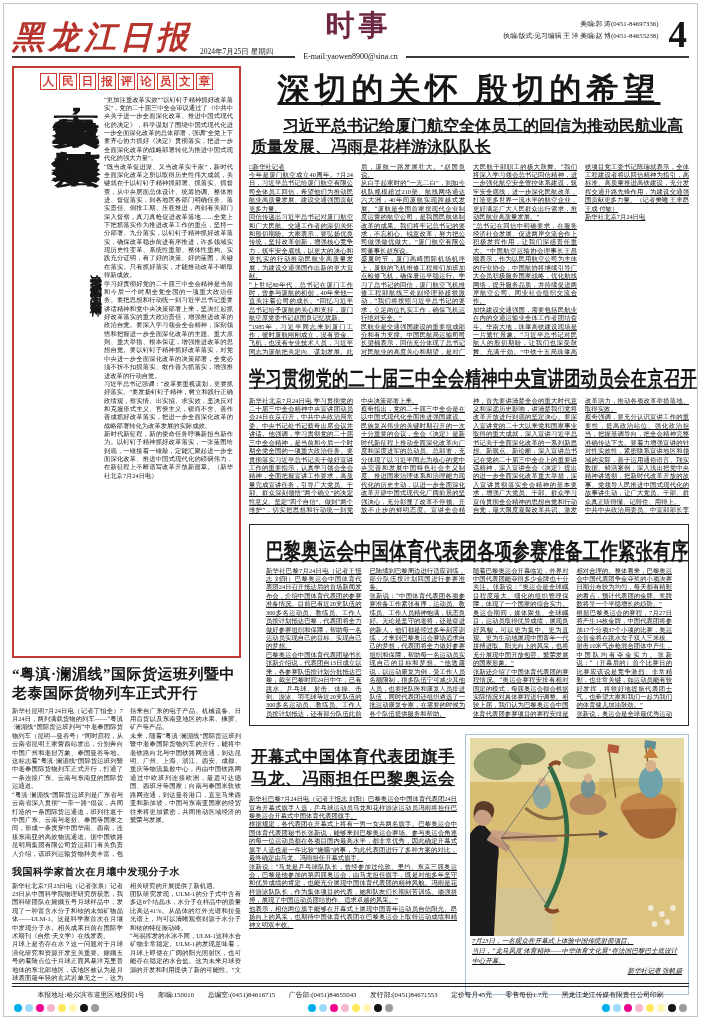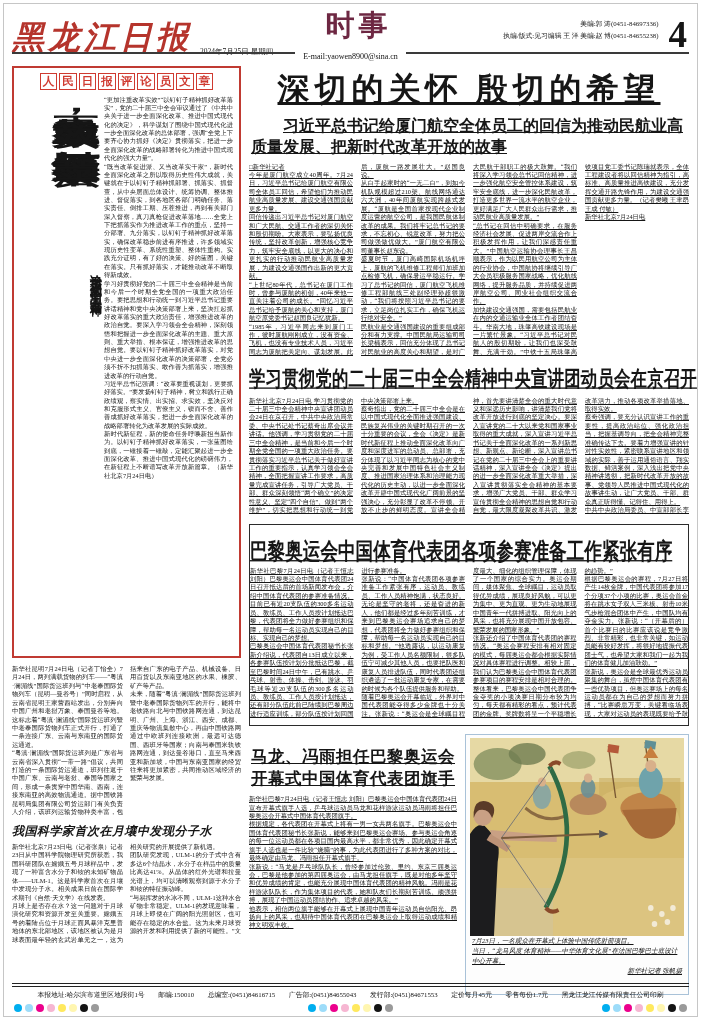--- a/index.html
+++ b/index.html
@@ -14,21 +14,21 @@
   
   .header{display:flex;align-items:flex-start;}
   .hz-left{width:236px;display:flex;align-items:flex-end;gap:8px;padding-top:6px;}
   .logo{font-size:32px;font-weight:bold;font-style:italic;color:#b5342c;letter-spacing:4px;white-space:nowrap;}
   .date{font-size:7.5px;color:#222;padding-bottom:3px;white-space:nowrap;}
   .hz-center{flex:1;text-align:center;}
   .section-title{font-size:29px;font-weight:bold;color:#6d2742;letter-spacing:4px;line-height:1.05;}
   .hz-right{width:220px;display:flex;align-items:flex-start;gap:10px;justify-content:flex-end;padding-top:8px;}
   .staff{font-size:6.8px;line-height:1.7;text-align:right;color:#222;white-space:nowrap;}
   .pageno{font-size:37px;font-weight:bold;line-height:0.9;padding-right:2px;}
-  .header-rule{display:flex;align-items:flex-start;gap:8px;margin-top:-8px;}
+  .header-rule{display:flex;align-items:center;gap:8px;margin-top:-8px;}
   .rule-seg{flex:1;height:0;border-top:2px solid #3a3a3a;}
   .email{font-size:8px;white-space:nowrap;color:#111;}
   
   .content{display:flex;gap:8px;margin-top:5px;}
   .col-left{width:229px;flex:none;}
   .col-right{flex:1;min-width:0;text-decoration:underline;}
   
   .commentary{border:2px solid #c03a32;box-sizing:border-box;height:592px;padding:5px 6px;overflow:hidden;}
   .banner{display:flex;justify-content:center;gap:2px;margin-bottom:6px;}
   .banner span{border:1px solid #cf3a30;color:#cf3a30;font-weight:bold;font-size:11.5px;padding:1px 2px;line-height:1.1;}
@@ -37,31 +37,31 @@
   .comm-headline span{display:inline-block;font-size:25px;font-weight:900;letter-spacing:1px;transform:scaleX(1.9);transform-origin:left top;white-space:nowrap;}
   .comm-subtitle{writing-mode:vertical-rl;width:26px;flex:none;font-size:12px;font-weight:bold;padding-top:168px;letter-spacing:2px;}
   .comm-body{flex:1;font-size:6.3px;line-height:1.33;text-align:justify;white-space:pre-line;overflow:hidden;}
   
   .smallbody{font-size:6.35px;line-height:1.33;text-align:justify;white-space:pre-line;overflow:hidden;column-fill:auto;}
   
   .freight{margin-top:7px;}
   .freight-h{font-size:15px;font-weight:900;line-height:1.25;letter-spacing:0.5px;}
   .freight-b{column-count:2;column-gap:7px;height:152px;margin-top:4px;}
   .moon{margin-top:6px;}
-  .moon-h{font-size:12px;font-weight:900;letter-spacing:0.5px;font-style:italic;}
+  .moon-h{font-size:10px;font-weight:900;letter-spacing:0.5px;}
   .moon-b{column-count:2;column-gap:7px;height:104px;margin-top:3px;}
   
   .xi-h{font-size:32px;font-weight:900;text-align:center;letter-spacing:5px;margin-top:2px;}
   .xi-sub{font-size:16px;font-weight:bold;line-height:1.3;text-indent:2em;margin:4px 2px 5px;}
   .xi-b{column-count:4;column-gap:8px;height:196px;}
   .stretch-wrap{height:26px;overflow:visible;margin:6px 0 6px;}
   .stretch{display:block;font-weight:900;white-space:nowrap;transform:scaleY(1.32);transform-origin:center top;}
   .xuan-h{font-size:16.4px;letter-spacing:0.2px;}
   .xuan-b{column-count:4;column-gap:8px;height:120px;margin-top:4px;}
-  .oly-box{border:1px solid #2b2b2b;margin-top:7px;padding:4px 0 6px;}
+  .oly-box{border:1px solid #2b2b2b;margin-top:7px;padding:4px 16px 6px;}
   .oly-h{font-size:17.6px;}
   .oly-b{column-count:4;column-gap:8px;height:152px;margin-top:2px;}
   .bottom-row{display:flex;gap:8px;margin-top:8px;}
   .malong{width:208px;flex:none;padding-top:12px;}
   .malong-h{font-size:16.5px;font-weight:900;text-align:center;line-height:1.35;letter-spacing:0.5px;}
   .malong-b{height:200px;margin-top:5px;}
   .photo-box{flex:1;border:1px solid #a9c2d8;padding:3px 4px;background:#fdfdfd;}
   .photo-svg{display:block;width:100%;height:198px;}
   .cap-title{font-size:15px;font-weight:900;letter-spacing:1.5px;margin:4px 2px 2px;text-align:center;}
   .cap-text{font-size:6.6px;font-style:italic;line-height:1.55;white-space:pre-line;margin:0 2px;}
@@ -124,39 +124,40 @@
           <div class="comm-subtitle">论学习贯彻党的二十届三中全会精神</div>
           <div class="comm-body">“更加注重改革实效”“以钉钉子精神抓好改革落实”，党的二十届三中全会审议通过了《中共中央关于进一步全面深化改革、推进中国式现代化的决定》，科学谋划了围绕中国式现代化进一步全面深化改革的总体部署，强调“全党上下要齐心协力抓好《决定》贯彻落实，把进一步全面深化改革的战略部署转化为推进中国式现代化的强大力量”。
 “既当改革促进派、又当改革实干家”，新时代全面深化改革之所以取得历史性伟大成就，关键就在于以钉钉子精神抓部署、抓落实、抓督查，从中央层面总体设计、统筹协调、整体推进、督促落实，到各地区各部门明确任务、落实责任、倒排工期、压茬推进，再到有关部门深入督察，真刀真枪促进改革落地……全党上下把抓落实作为推进改革工作的重点，坚持一分部署、九分落实，以钉钉子精神抓好改革落实，确保改革稳步前进有序推进，许多领域实现历史性变革、系统性重塑、整体性重构。实践充分证明，有了好的决策、好的蓝图，关键在落实。只有抓好落实，才能推动改革不断取得新成效。
 学习好贯彻好党的二十届三中全会精神是当前和今后一个时期全党全国的一项重大政治任务。要把思想和行动统一到习近平总书记重要讲话精神和党中央决策部署上来，坚决扛起抓好改革落实的重大政治责任，增强推进改革的政治自觉。要深入学习领会全会精神，深刻领悟和把握进一步全面深化改革的主题、重大原则、重大举措、根本保证，增强推进改革的思想自觉。要以钉钉子精神抓好改革落实，对党中央进一步全面深化改革的决策部署，全党必须不折不扣抓落实、敢作善为抓落实，增强推进改革的行动自觉。
 习近平总书记强调：“改革要重视谋划，更要抓好落实。”要发扬钉钉子精神，树立和践行正确政绩观，察实情、出实招、求实效，坚决反对和克服形式主义、官僚主义，锲而不舍、善作善成抓好改革落实，把进一步全面深化改革的战略部署转化为改革发展的实际成效。
 新时代新征程，新的使命任务呼唤新担当新作为。以钉钉子精神抓好改革落实，一张蓝图绘到底，一锤接着一锤敲，定能汇聚起进一步全面深化改革、推进中国式现代化的磅礴伟力，在新征程上不断谱写改革开放新篇章。（新华社北京7月24日电）</div>
         </div>
       </div>
 
       <div class="freight">
+        <div class="freight-h">“粤滇·澜湄线”国际货运班列暨中老泰国际货物列车正式开行</div>
         <div class="smallbody freight-b">新华社昆明7月24日电（记者丁怡全）7月24日，两列满载货物的列车——“粤滇·澜湄线”国际货运班列与“中老泰国际货物列车（昆明—曼谷号）”同时启程，从云南省昆明王家营西站发出，分别奔向中国广州和老挝万象、泰国曼谷等地。这标志着“粤滇·澜湄线”国际货运班列暨中老泰国际货物列车正式开行，打通了一条连接广东、云南与东南亚的国际货运通道。
 “粤滇·澜湄线”国际货运班列是广东省与云南省深入贯彻“一带一路”倡议，共同打造的一条国际货运通道，班列往返于中国广东、云南与老挝、泰国等国家之间，形成一条贯穿中国华南、西南，连接东南亚的高效物流通道。据中国铁路昆明局集团有限公司货运部门有关负责人介绍，该班列运输货物种类丰富，包括来自广东的电子产品、机械设备、日用百货以及东南亚地区的水果、橡胶、矿产等产品。
 未来，随着“粤滇·澜湄线”国际货运班列暨中老泰国际货物列车的开行，能将中老铁路向北与中国铁路网连通，到达昆明、广州、上海、浙江、西安、成都、重庆等物流集散中心，再由中国铁路网通过中欧班列连接欧洲，最远可达德国、西班牙等国家；向南与泰国米轨铁路网连通，到达曼谷港口，直至马来西亚和新加坡，中国与东南亚国家的经贸往来将更加紧密，共同推动区域经济的繁荣与发展。</div>
       </div>
 
       <div class="moon">
         <div class="moon-h">我国科学家首次在月壤中发现分子水</div>
         <div class="smallbody moon-b">新华社北京7月23日电（记者张泉）记者23日从中国科学院物理研究所获悉，我国科研团队在嫦娥五号月球样品中，发现了一种富含水分子和铵的未知矿物晶体——ULM-1。这是科学家首次在月壤中发现分子水。相关成果日前在国际学术期刊《自然·天文学》在线发表。
 月球上是否存在水？这一问题对于月球演化研究和资源开发至关重要。嫦娥五号的着陆点位于月球正面风暴洋克里普地体的东北部地区，该地区被认为是月球表面最年轻的玄武岩单元之一，这为相关研究的开展提供了新机遇。
 团队研究发现，ULM-1的分子式中含有多达6个结晶水，水分子在样品中的质量比高达41%。从晶体的红外光谱和拉曼光谱上，均可以清晰观察到源于水分子和铵的特征振动峰。
 “与易挥发的水冰不同，ULM-1这种水合矿物非常稳定。ULM-1的发现意味着，月球上即使在广阔的阳光照射区，也可能存在稳定的水合盐。这为未来月球资源的开发和利用提供了新的可能性。”文章通讯作者、中国科学院物理研究所研究员陈小龙说。</div>
       </div>
     </div>
 
     <div class="col-right">
 
       <div>
         <div class="xi-h">深切的关怀  殷切的希望</div>
-        <div class="xi-sub">习近平总书记给厦门航空全体员工的回信为推动民航业高质量发展、把新时代改革开放的故事</div>
+        <div class="xi-sub">习近平总书记给厦门航空全体员工的回信为推动民航业高质量发展、冯雨是花样游泳队队长</div>
         <div class="smallbody xi-b">□新华社记者
 今年是厦门航空成立40周年。7月24日，习近平总书记给厦门航空有限公司全体员工回信，希望他们为推动民航业高质量发展、建设交通强国贡献更多力量。
 回信传递出习近平总书记对厦门航空和广大民航、交通工作者的深切关怀和殷切期盼。大家表示，要弘扬优良传统，坚持改革创新，增强核心竞争力，筑牢安全底线，以更大的决心和更扎实的行动推动民航业高质量发展，为建设交通强国作出新的更大贡献。
 “上世纪80年代，总书记在厦门工作时，曾参与厦航的初创，40年来他一直关注着公司的成长。”回忆习近平总书记给予厦航的关心和支持，厦门航空原党委书记赵国良记忆犹新。
 “1985年，习近平同志来到厦门工作，彼时厦航刚刚成立，没有资金、飞机，也没有专业技术人员，习近平同志为厦航把关定向、谋划发展。此后，厦航一路发展壮大。”赵国良说。
 从白手起家时的“一无二白”，到如今机队规模超过210架、航线网络通达六大洲，40年间厦航实现跨越式发展。“厦航是全国首家按现代企业制度运营的航空公司，是我国民航体制改革的成果。我们将牢记总书记的要求，不忘初心、锐意改革，努力把公司做强做优做大。”厦门航空有限公司董事长赵东说。
 盛夏时节，厦门高崎国际机场机坪上，厦航的飞机维修工程师们加班加点检修飞机，确保暑运平稳运行。学习了总书记的回信，厦门航空飞机维修工程部航线三处副经理孙超很激动，“我们将按照习近平总书记的要求，立足岗位扎实工作，确保飞机运行绝对安全。”
 民航业是交通强国建设的重要组成部分和有力支撑。中国民航局运输司司长梁楠表示，回信充分体现了总书记对民航业的高度关心和期望，是对广大民航干部职工的极大鼓舞。“我们将深入学习领会总书记回信精神，进一步强化航空安全管控体系建设，筑牢安全底线，进一步深化民航改革，打造更多世界一流水平的航空企业，更好满足广大人民群众出行需求，推动民航业高质量发展。”
 “总书记在回信中明确要求，在服务经济社会发展、促进两岸交流合作上积极发挥作用，让我们深感责任重大。”中国航空运输协会理事长王昌顺表示，作为以民用航空公司为主体的行业协会，中国航协将继续引导广大会员积极服务国家战略，优化航线网络，提升服务品质，并持续促进两岸航空公司、同业社会组织交流合作。
 加快建设交通强国，需要包括民航业在内的交通运输业全体工作者团结奋斗。华南大地，珠肇高铁建设现场是一片繁忙景象。“习近平总书记对民航人的殷切期盼，让我们也深受鼓舞、充满干劲。”中铁十五局珠肇高铁项目党工委书记陈瑞就表示，全体工程建设者将以回信精神为指引，高标准、高质量推进高铁建设，充分发挥交通开路先锋作用，为建设交通强国贡献更多力量。（记者樊曦 王聿昂 王成 付敏）
@@ -185,22 +186,22 @@
 张新还介绍了中国体育代表团的赛程情况。“奥运会赛程安排有相对固定的模式，每届奥运会都会根据实际情况对具体赛程进行调整。相较上届，我们认为巴黎奥运会中国体育代表团参赛项目的赛程安排是相对合理的。整体看来，巴黎奥运会中国代表团争金夺奖的小项决赛日期分布较为均匀，每天都有精彩的看点，预计代表团的金牌、奖牌数将呈一个平稳增长的趋势。”
 根据巴黎奥运会的赛程，7月27日将产生14枚金牌，中国代表团将参加17个分项37个小项的比赛，奥运会首金将在跳水女子双人三米板、射击10米气步枪混合团体中产生，中国队均有夺金实力。张新说：“（开幕后的）首个比赛日的比赛应该说是竞争激烈、非常精彩，也非常关键，如运动员能有较好发挥，将很好地提振代表团士气，也希望大家和我们一起为我们的体育健儿加油鼓劲。”
 张新说，奥运会是全球最优秀运动员聚集的舞台，虽然中国体育代表团有一些优势项目，但奥运赛场上的每名运动员都在为自己的梦想而努力拼搏，“比赛瞬息万变，关键看临场表现，大家对运动员的表现既要给予鼓励，又要宽容和理解，我们也希望对运动员可能出现的失误、失利给予理解和包容。”
 巴黎奥运会将于26日开幕，中国体育代表团将参加30个大项42个分项236个小项的比赛，这也是中国体育代表团境外参赛小项数最多的一届奥运会。</div>
       </div>
 
       <div class="bottom-row">
 
         <div class="malong">
           <div class="malong-h">
+            <div>开幕式中国体育代表团旗手</div>
             <div>马龙、冯雨担任巴黎奥运会</div>
-            <div>开幕式中国体育代表团旗手</div>
           </div>
           <div class="smallbody malong-b">新华社巴黎7月24日电（记者王恒志 刘阳）巴黎奥运会中国体育代表团24日宣布开幕式旗手人选，乒乓球运动员马龙和花样游泳运动员冯雨将担任巴黎奥运会开幕式中国体育代表团旗手。
 根据规定，各代表团在开幕式上将有一男一女共两名旗手。巴黎奥运会中国体育代表团秘书长张新说，能够来到巴黎奥运会赛场、参与奥运会角逐的每一位运动员都在各项目国内最高水平，都非常优秀，因此确定开幕式旗手人选也是一件比较“烧脑”的事，为此代表团进行了多种方案的对比，最终确定由马龙、冯雨担任开幕式旗手。
 张新说：“马龙是乒乓球队队长，曾经参加过伦敦、里约、东京三届奥运会，巴黎是他参加的第四届奥运会，由马龙担任旗手，既是对他多年坚守和优异成绩的肯定，也能充分展现中国体育代表团的精神风貌。冯雨是花样游泳队队长，作为集体项目的代表，她和队友们长期刻苦训练、顽强拼搏，展现了中国运动员团结协作、追求卓越的风采。”
 他表示，相信两位旗手能够在开幕式上展现中国青年运动员自信阳光、昂扬向上的风采，也期待中国体育代表团在巴黎奥运会上取得运动成绩和精神文明双丰收。</div>
         </div>
 
         <div class="photo-box">
           <svg class="photo-svg" viewBox="0 0 232 198" preserveAspectRatio="none">
 

